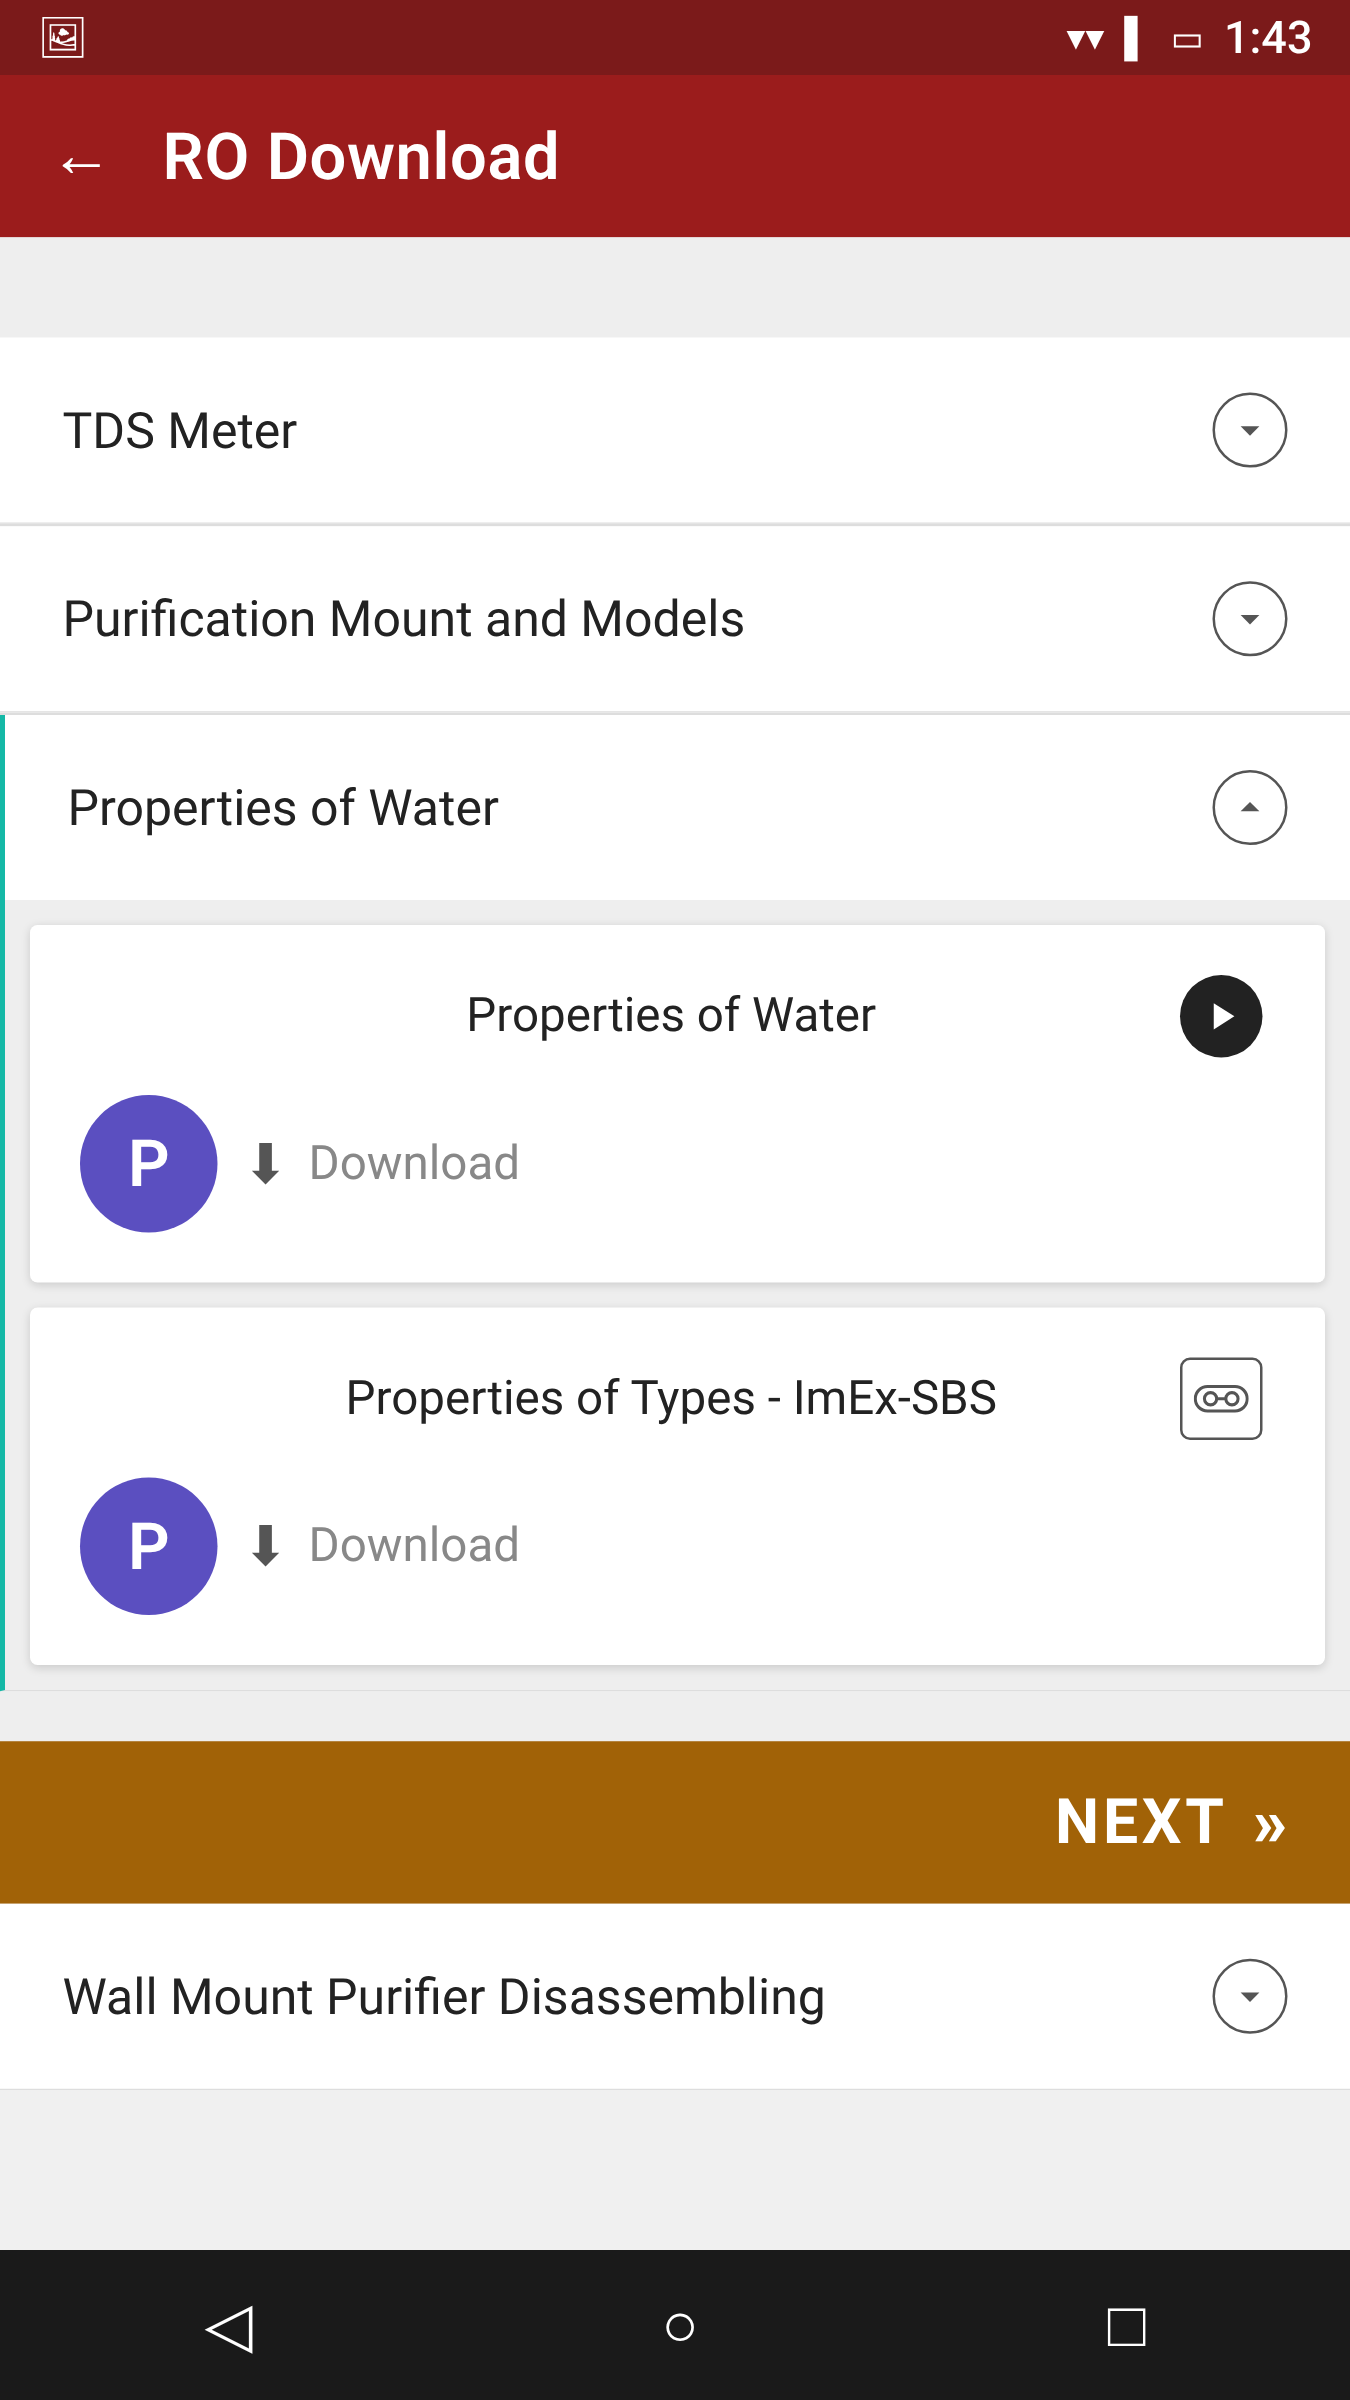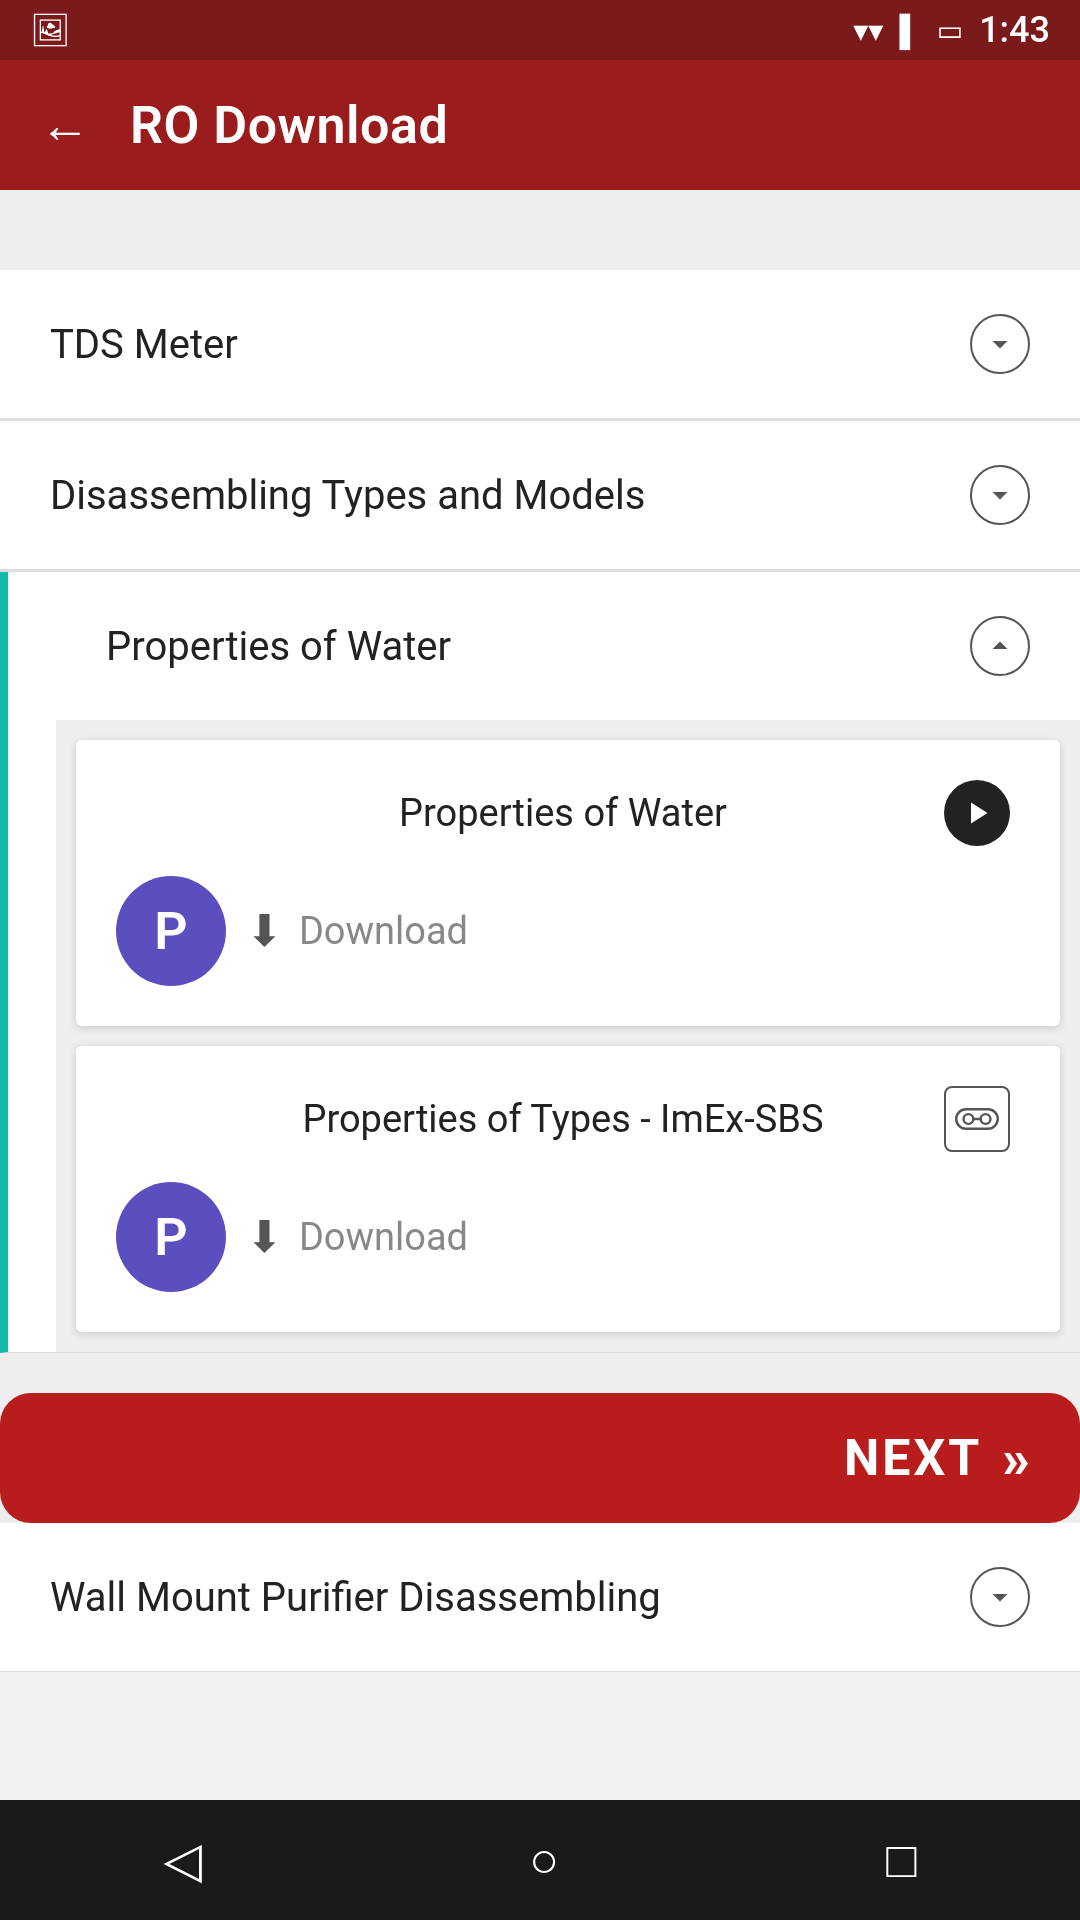--- a/index.html
+++ b/index.html
@@ -78,22 +78,21 @@
       background: #eeeeee;
     }
 
     
     .accordion-item {
       background: white;
       border-bottom: 1px solid #ddd;
       position: relative;
     }
     .accordion-item.active-left {
-      border-left: 8px solid #14b8a6;
-      padding-left: 48px;
+      border-left: 4px solid #14b8a6;
     }
     .accordion-header {
       display: flex;
       align-items: center;
       justify-content: space-between;
       padding: 44px 50px;
       cursor: pointer;
       gap: 46px;
     }
     .accordion-label {
@@ -212,27 +211,26 @@
     .download-label {
       font-size: 38px;
       color: #888;
       font-weight: 400;
     }
 
     
     .next-bar {
       width: 100%;
       height: 130px;
-      background: #b91c1c;
+      background: #a16207;
       display: flex;
       align-items: center;
       justify-content: flex-end;
       padding: 0 50px;
       cursor: pointer;
-      border-radius: 31px;
     }
     .next-content {
       display: flex;
       align-items: center;
       gap: 20px;
     }
     .next-label {
       color: white;
       font-size: 50px;
       font-weight: 700;
@@ -315,21 +313,21 @@
           <path d="M7 10l5 5 5-5z"></path>
         </svg>
       </div>
     </div>
   </div>
 
   <div style="height:2px;background:#ddd;"></div>
 
   <div class="accordion-item">
     <div class="accordion-header">
-      <span class="accordion-label">Disassembling Types and Models</span>
+      <span class="accordion-label">Purification Mount and Models</span>
       <div class="chevron-icon">
         <svg viewBox="0 0 24 24" width="36" height="36" fill="#555">
           <path d="M7 10l5 5 5-5z"></path>
         </svg>
       </div>
     </div>
   </div>
 
   <div style="height:2px;background:#ddd;"></div>
 

